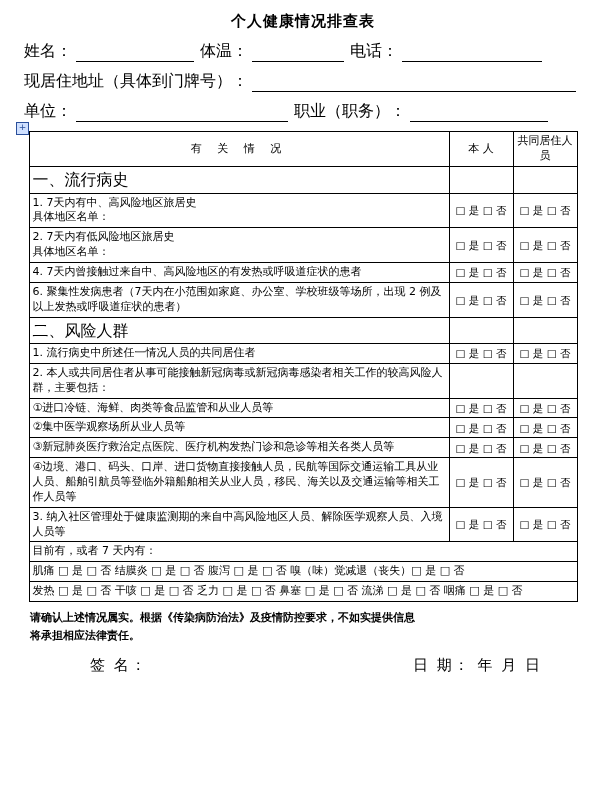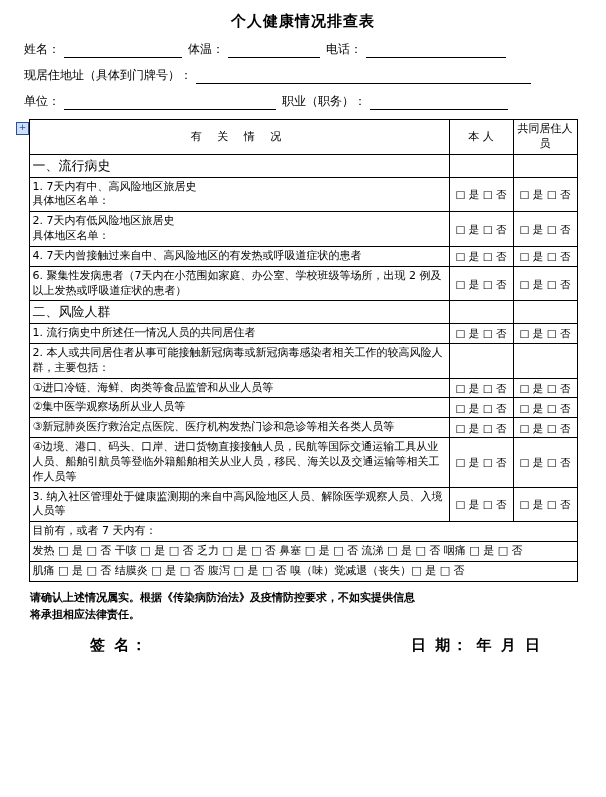--- a/index.html
+++ b/index.html
@@ -24,21 +24,21 @@
   .title {
     text-align: center;
     font-size: 15px;
     font-weight: bold;
     letter-spacing: 1px;
     padding-top: 12px;
     padding-bottom: 10px;
   }
   
   .hdr {
-    font-size: 12px;
+    font-size: 16px;
     padding: 0 24px;
   }
   .hdr-row {
     display: flex;
     align-items: flex-end;
     margin-bottom: 9px;
     white-space: nowrap;
   }
   .lbl {
     flex: 0 0 auto;
@@ -74,34 +74,34 @@
   .col-self { width: 64px; }
   .col-co   { width: 64px; }
   .th {
     text-align: center;
     height: 30px;
     font-size: 11px;
   }
   .th-item { letter-spacing: 6px; }
   .cell-c { text-align: center; font-size: 10.5px; white-space: nowrap; margin-top: 27px; }
   .sec {
-    font-size: 13px;
+    font-size: 16px;
   }
   .rowline { height: 18px; }
 
   .note {
     font-size: 11px;
     padding: 7px 30px 0 30px;
     line-height: 1.6;
   }
   .note p { margin: 0; font-weight: bold; }
   .sign {
     display: flex;
     font-size: 15px;
-    font-weight: bold;
+    font-weight: normal;
     padding: 12px 40px 0 40px;
     letter-spacing: 2px;
   }
   .sign .s1 { flex: 0 0 auto; padding-left: 50px; }
   .sign .s2 { flex: 1 1 auto; text-align: right; padding-right: 24px; }
 
   
   .anchor {
     position: absolute;
     left: 16px;
@@ -225,24 +225,24 @@
       <tr>
         <td>3. 纳入社区管理处于健康监测期的来自中高风险地区人员、解除医学观察人员、入境人员等</td>
         <td class="cell-c">□ 是 □ 否</td>
         <td class="cell-c">□ 是 □ 否</td>
       </tr>
 
       <tr class="rowline">
         <td colspan="3">目前有，或者 7 天内有：</td>
       </tr>
       <tr>
+        <td colspan="3">肌痛 □ 是 □ 否  结膜炎 □ 是 □ 否  腹泻 □ 是 □ 否  嗅（味）觉减退（丧失）□ 是 □ 否</td>
+      </tr>
+      <tr>
         <td colspan="3">发热 □ 是 □ 否  干咳 □ 是 □ 否  乏力 □ 是 □ 否  鼻塞 □ 是 □ 否  流涕 □ 是 □ 否  咽痛 □ 是 □ 否</td>
-      </tr>
-      <tr>
-        <td colspan="3">肌痛 □ 是 □ 否  结膜炎 □ 是 □ 否  腹泻 □ 是 □ 否  嗅（味）觉减退（丧失）□ 是 □ 否</td>
       </tr>
     </tbody>
   </table>
 
   <div class="note">
     <p>请确认上述情况属实。根据《传染病防治法》及疫情防控要求，不如实提供信息</p>
     <p>将承担相应法律责任。</p>
   </div>
 
   <div class="sign">

